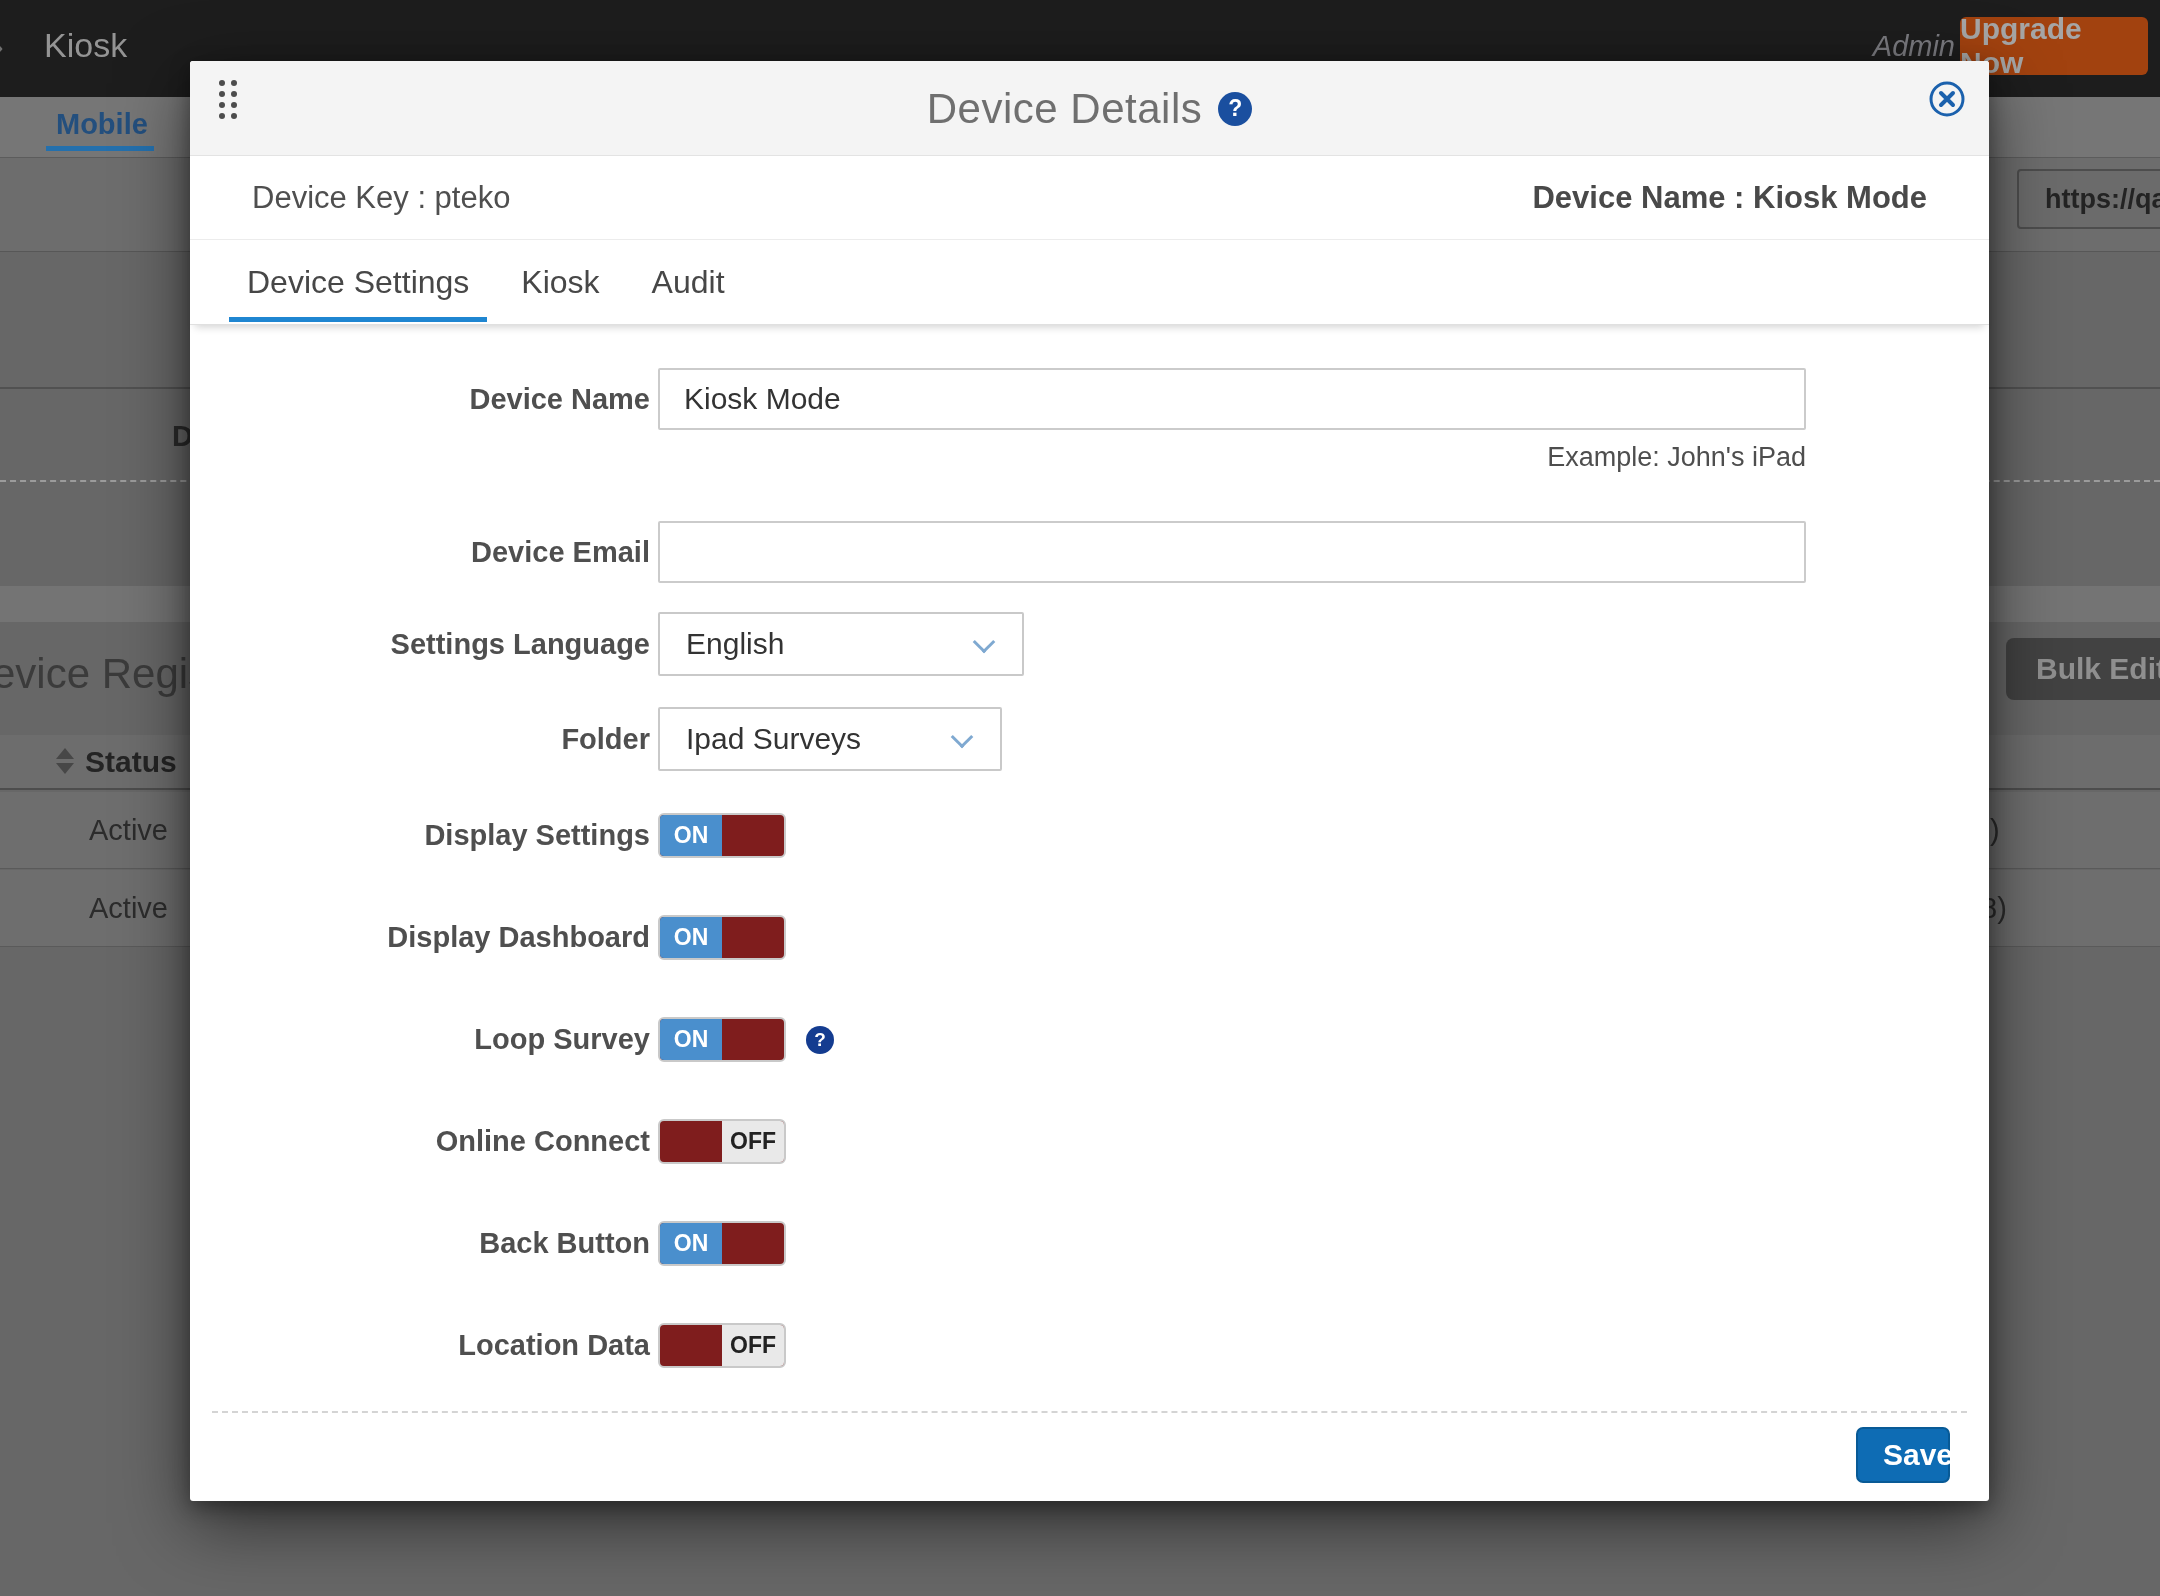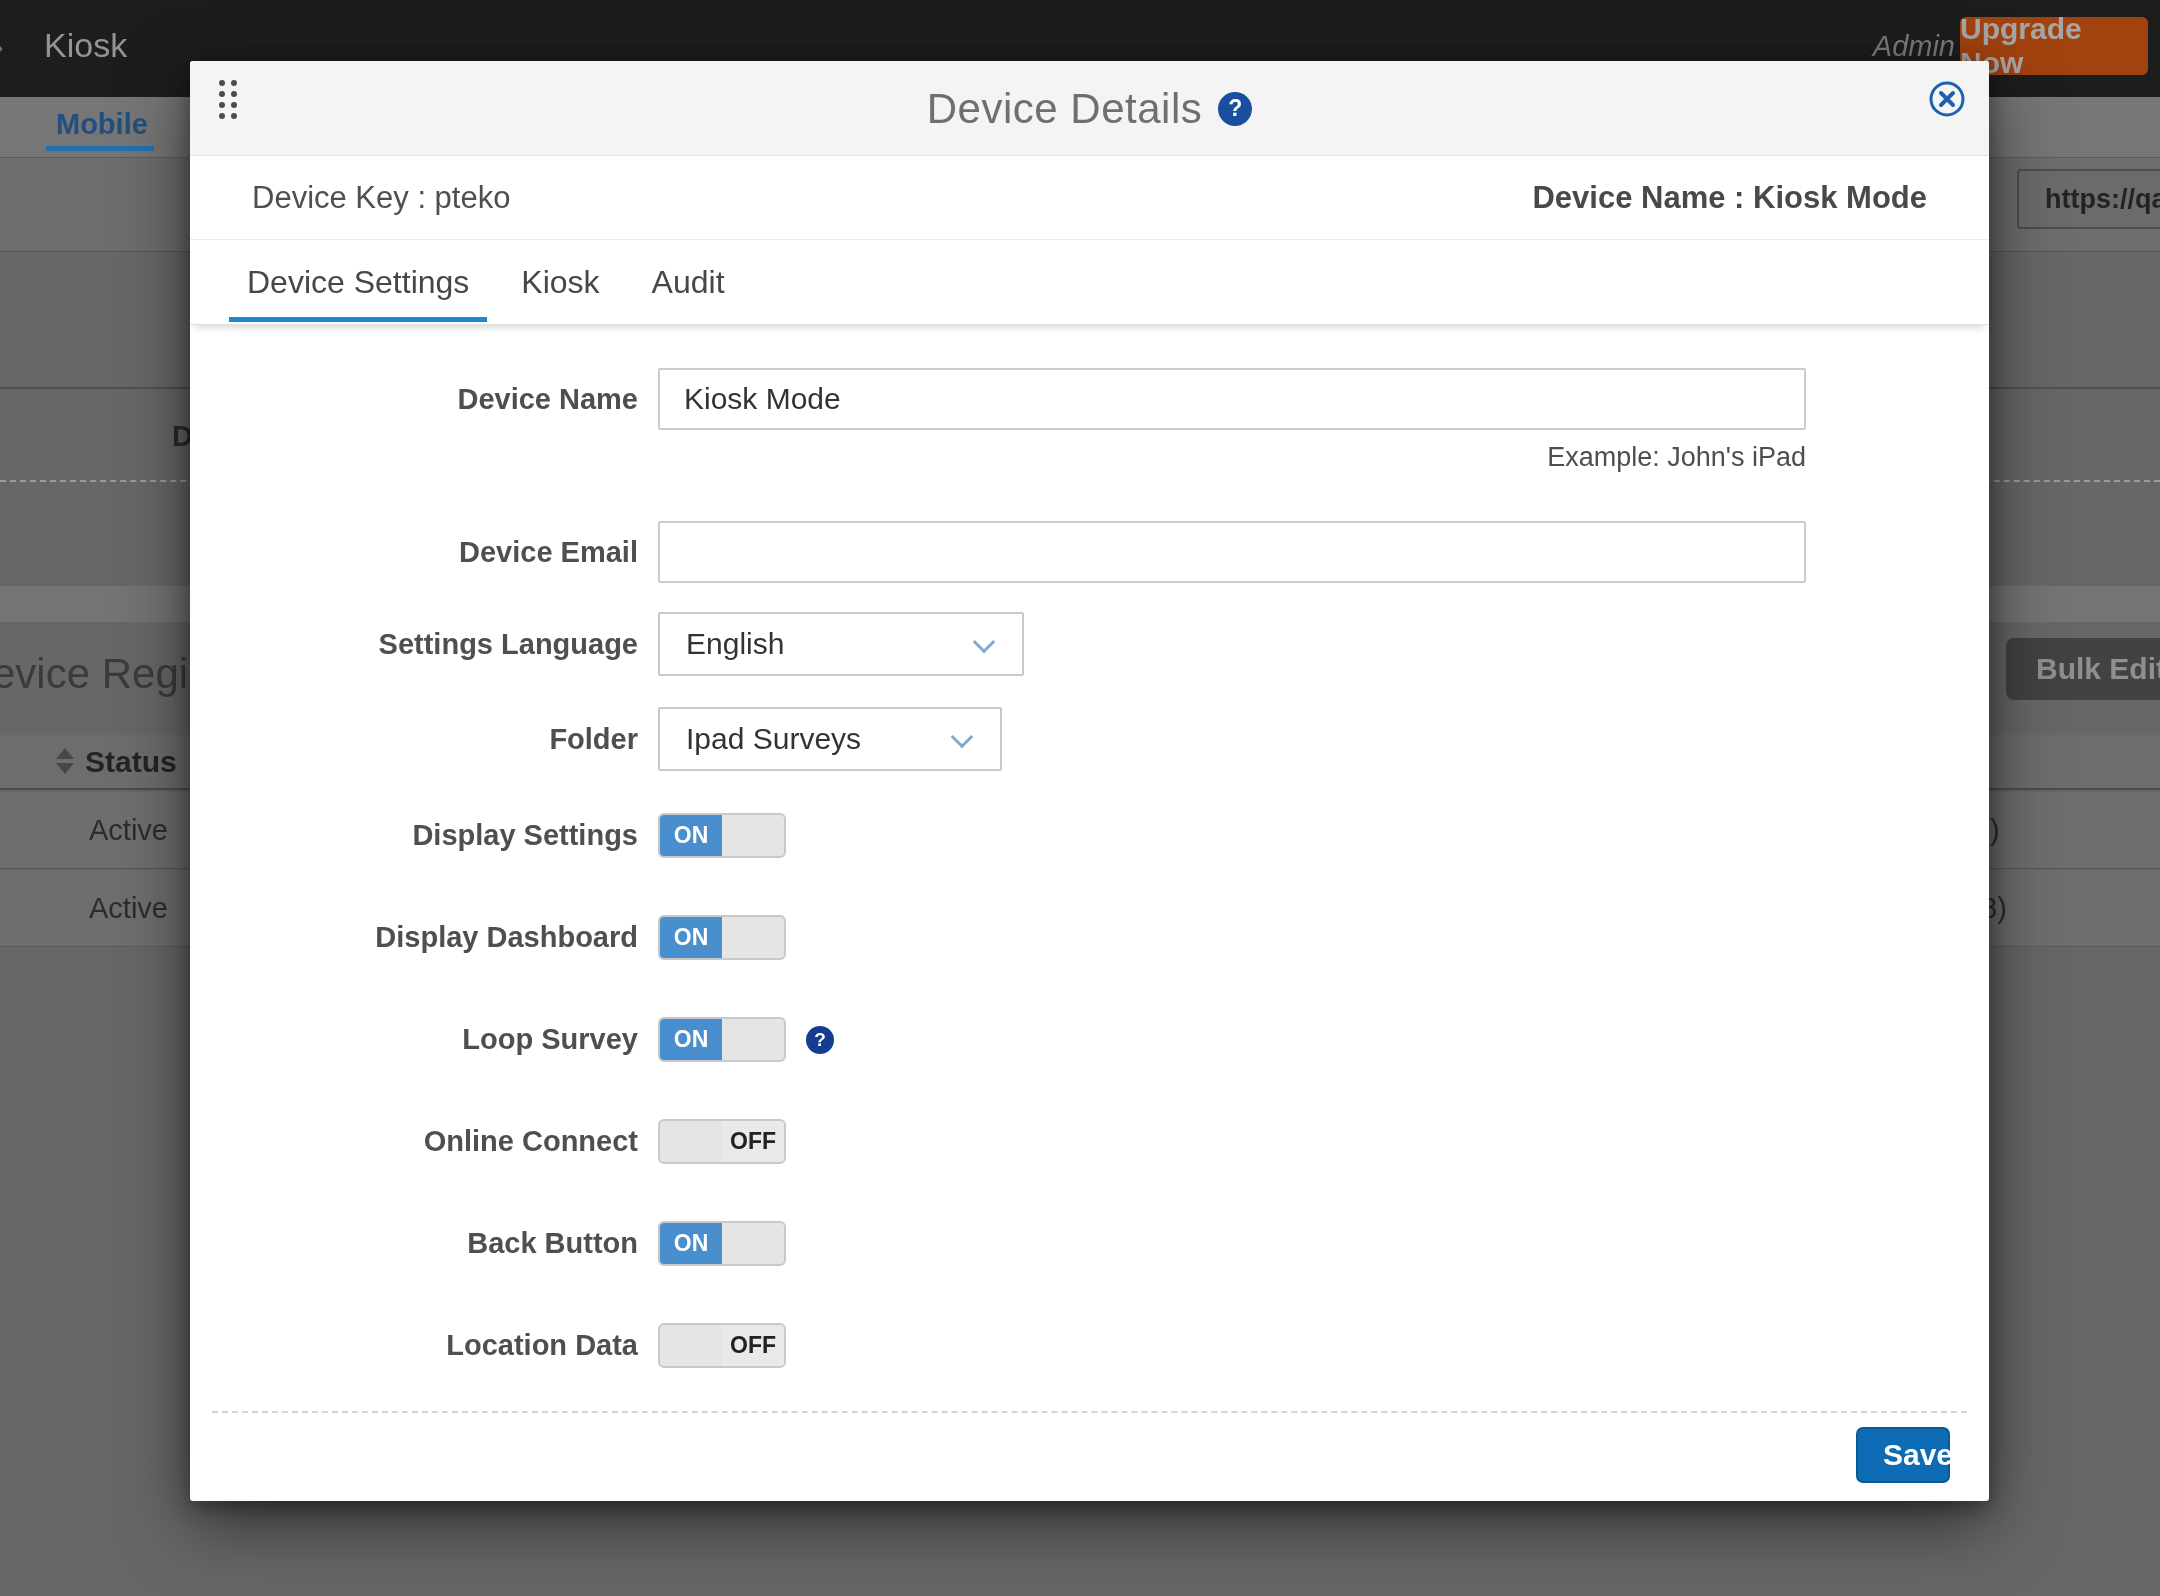--- a/index.html
+++ b/index.html
@@ -56,30 +56,30 @@
     justify-content:space-between; border-bottom:1px solid #ececec; background:#fff; }
   .key-left { font-size:31px; font-weight:500; color:#4f4f4f; }
   .key-right { font-size:31px; font-weight:700; color:#494949; }
 
   .m-tabs { position:absolute; left:0; top:179px; width:100%; height:85px; padding-left:39px; display:flex; align-items:flex-start; gap:16px;
     border-bottom:1px solid #e0e0e0; box-shadow:0 7px 8px -5px rgba(0,0,0,.18); background:#fff; }
   .tab { position:relative; height:100%; display:flex; align-items:center; padding:0 18px; font-size:32px; font-weight:500; color:#474747; cursor:pointer; }
   .tab.active::after { content:""; position:absolute; left:0; right:0; bottom:2px; height:5px; background:var(--accent-blue,#1f86d1); }
 
   .form-row { position:absolute; left:0; width:100%; display:flex; align-items:center; }
-  .form-label { width:468px; padding-right:20px; text-align:right; font-size:29px; font-weight:bold; color:#4f4f4f; }
+  .form-label { width:468px; padding-right:8px; text-align:right; font-size:29px; font-weight:bold; color:#4f4f4f; }
   .txt-input { width:1148px; height:62px; border:2px solid #cbcbcb; border-radius:2px; background:#fff; font-family:"Liberation Sans",sans-serif;
     font-size:30px; color:#333; padding:6px 24px; outline:none; }
   .hint { position:absolute; left:468px; top:381px; width:1148px; text-align:right; font-size:27px; color:#4e4e4e; }
   .select { position:relative; height:64px; border:2px solid #c9c9c9; border-radius:2px; background:#fff; display:flex; align-items:center;
     padding-left:26px; font-size:30px; color:#333; cursor:pointer; }
   .select .chev { position:absolute; right:30px; top:20px; width:16px; height:16px; border-right:3px solid #7fa9d1; border-bottom:3px solid #7fa9d1; transform:rotate(45deg); }
   .sel-lang { width:366px; } .sel-folder { width:344px; }
 
-  .toggle { width:128px; height:45px; border:2px solid #c9c9c9; border-radius:6px; background:#e5e5e5; display:flex; overflow:hidden; cursor:pointer; }
+  .toggle { width:128px; height:45px; border:2px solid #c9c9c9; border-radius:6px; background:#7f1d1d; display:flex; overflow:hidden; cursor:pointer; }
   .toggle .seg-a, .toggle .seg-b { flex:1; display:flex; align-items:center; justify-content:center; font-size:23px; font-weight:bold; }
   .toggle.on .seg-a { background:var(--toggle-blue,#4a8fcd); color:#fff; }
   .toggle.off .seg-b { background:#e9e9e9; color:#222; }
   .loop-help { width:28px; height:28px; border-radius:50%; background:#143c90; color:#fff; font-size:19px; font-weight:bold;
     display:flex; align-items:center; justify-content:center; margin-left:20px; cursor:pointer; }
 
   .m-footer { position:absolute; left:22px; right:22px; top:1350px; height:90px; border-top:2px dashed #d4d4d4; }
   .save-btn { position:absolute; right:17px; top:14px; width:94px; height:56px; background:var(--save-blue,#0e6cb4); border:2px solid #085a96;
     border-radius:7px; color:#fff; font-size:30px; font-weight:bold; display:flex; align-items:center; justify-content:center; cursor:pointer;padding-left:30px; }
 </style>

